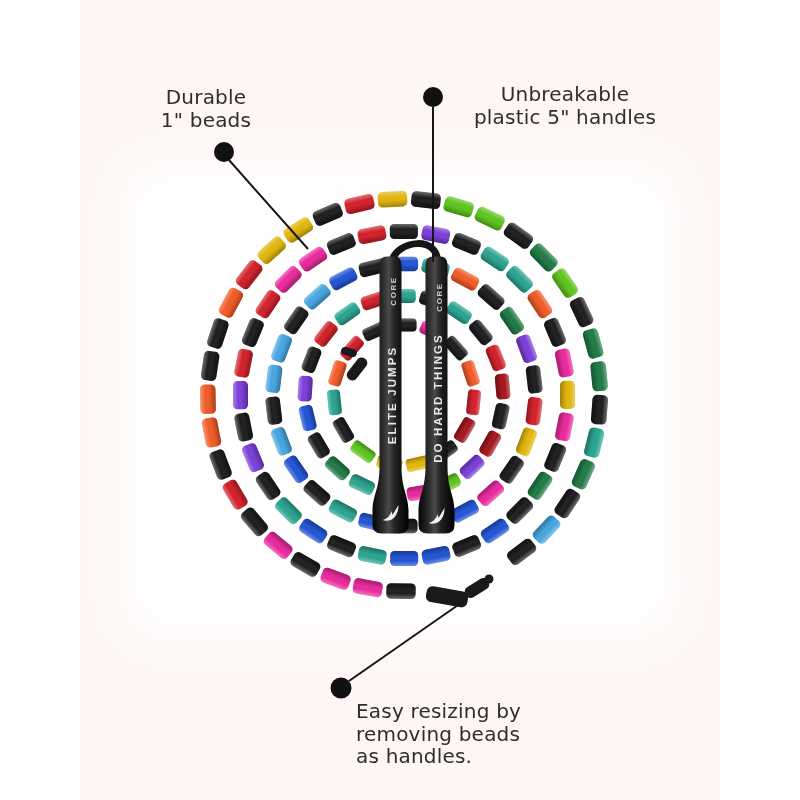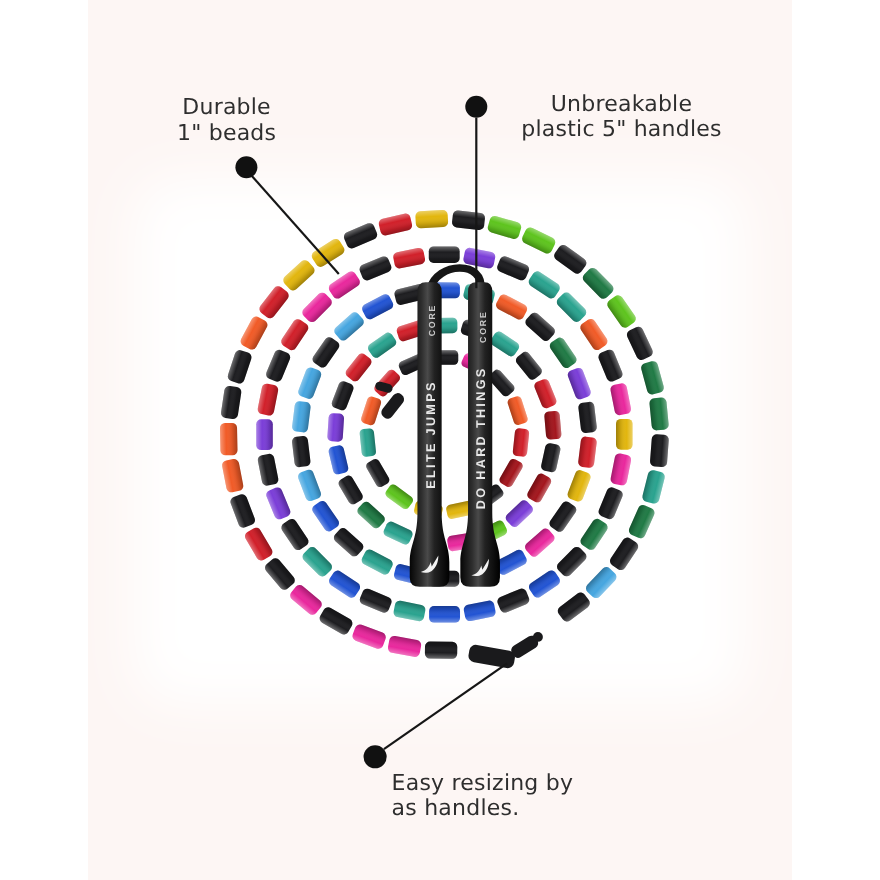--- a/index.html
+++ b/index.html
@@ -622,16 +622,17 @@
     <span>1" beads</span>
   </div>
 
   <div class="callout" id="co-handles">
     <span>Unbreakable</span>
     <span>plastic 5" handles</span>
   </div>
 
   <div class="callout" id="co-resize">
     <span>Easy resizing by</span>
+    <span>removing beads</span>
     <span>as handles.</span>
   </div>
 
 </div>
 
 </body></html>

